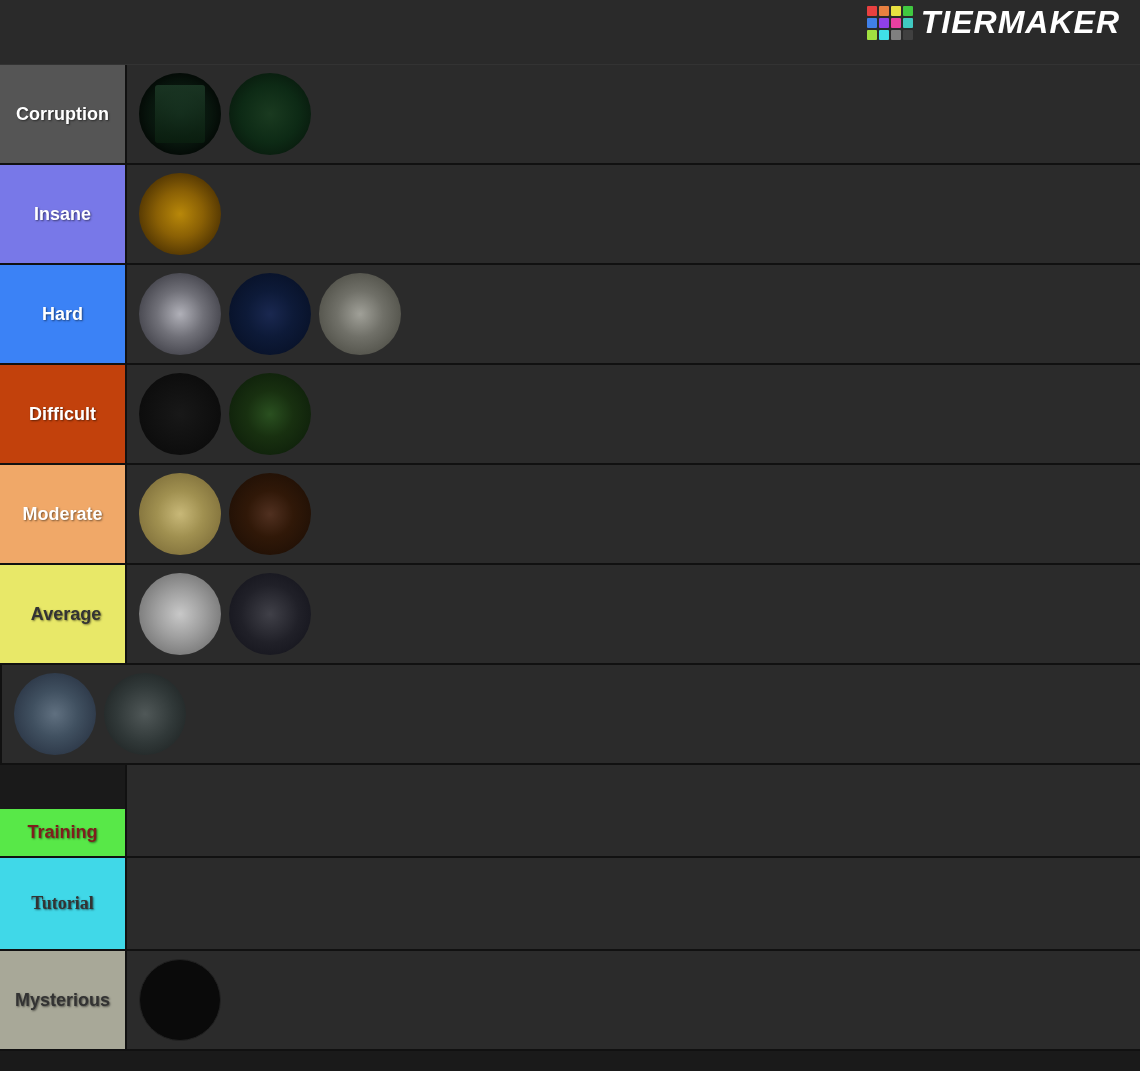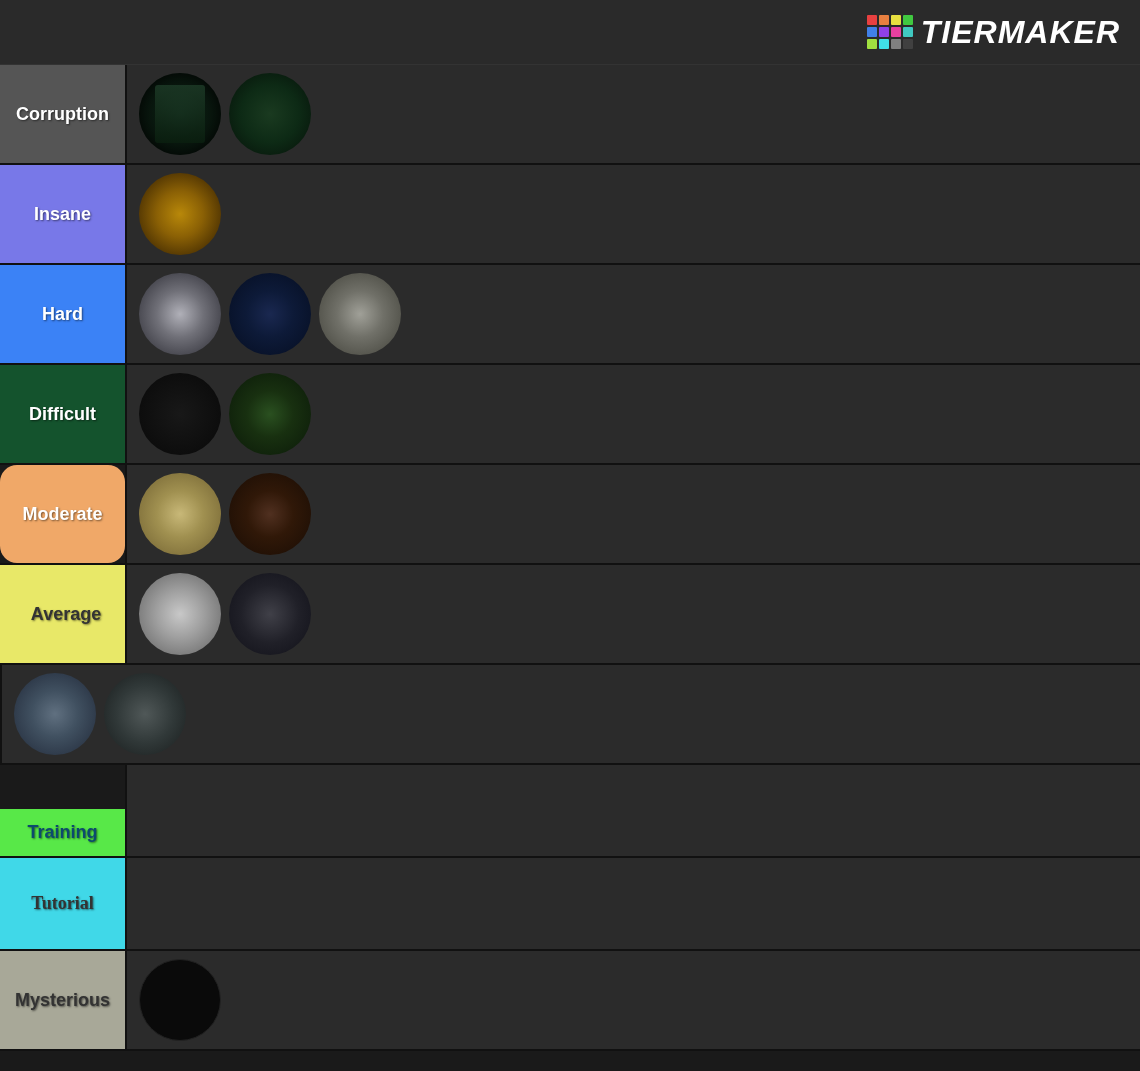--- a/index.html
+++ b/index.html
@@ -9,23 +9,23 @@
       background: #1a1a1a;
       font-family: Arial, sans-serif;
       overflow-x: hidden;
     }
 
     
     .header {
       background: #2a2a2a;
       height: 65px;
       display: flex;
-      align-items: center;
+      align-items: flex-start;
       justify-content: flex-end;
-      padding: 18px 20px;
+      padding: 4px 20px;
       border-bottom: 1px solid #333;
     }
 
     .tiermaker-logo {
       display: flex;
       align-items: center;
       gap: 8px;
     }
 
     .logo-grid {
@@ -175,22 +175,22 @@
     .img-mysterious-1 {
       background: #0a0a0a;
       border: 1px solid #222;
     }
 
     
     .color-corruption { background-color: #555; }
     .color-nightmare  { background-color: #666; }
     .color-insane     { background-color: #7878e8; }
     .color-hard       { background-color: #3b82f6; }
-    .color-difficult  { background-color: #14532d; text-align: center; }
-    .color-moderate   { background-color: #f0a868; border-radius: 17px; }
+    .color-difficult  { background-color: #c2410c; text-align: center; }
+    .color-moderate   { background-color: #f0a868; }
     .color-average    { background-color: #e8e868; padding-left: 12px; }
     .color-easy       { background-color: #98e858; }
     .color-training   { background-color: #58e848; }
     .color-tutorial   { background-color: #40d8e8; font-family: Liberation Serif, serif; }
     .color-mysterious { background-color: #a8a898; }
 
     
     .c-red    { background: #e84040; }
     .c-orange { background: #e88040; }
     .c-yellow { background: #e8e040; }
@@ -279,21 +279,21 @@
   </div>
 
   <div class="tier-row">
     <div class="tier-content">
       <div class="tier-img img-easy-1"></div>
       <div class="tier-img img-easy-2"></div>
     </div>
   </div>
 
   <div class="tier-row">
-    <div class="tier-label color-training" style="color:#0c4a6e;margin-top:44px;">Training</div>
+    <div class="tier-label color-training" style="color:#7f1d1d;margin-top:44px;">Training</div>
     <div class="tier-content">
     </div>
   </div>
 
   <div class="tier-row">
     <div class="tier-label color-tutorial" style="color:#333;">Tutorial</div>
     <div class="tier-content">
     </div>
   </div>
 

